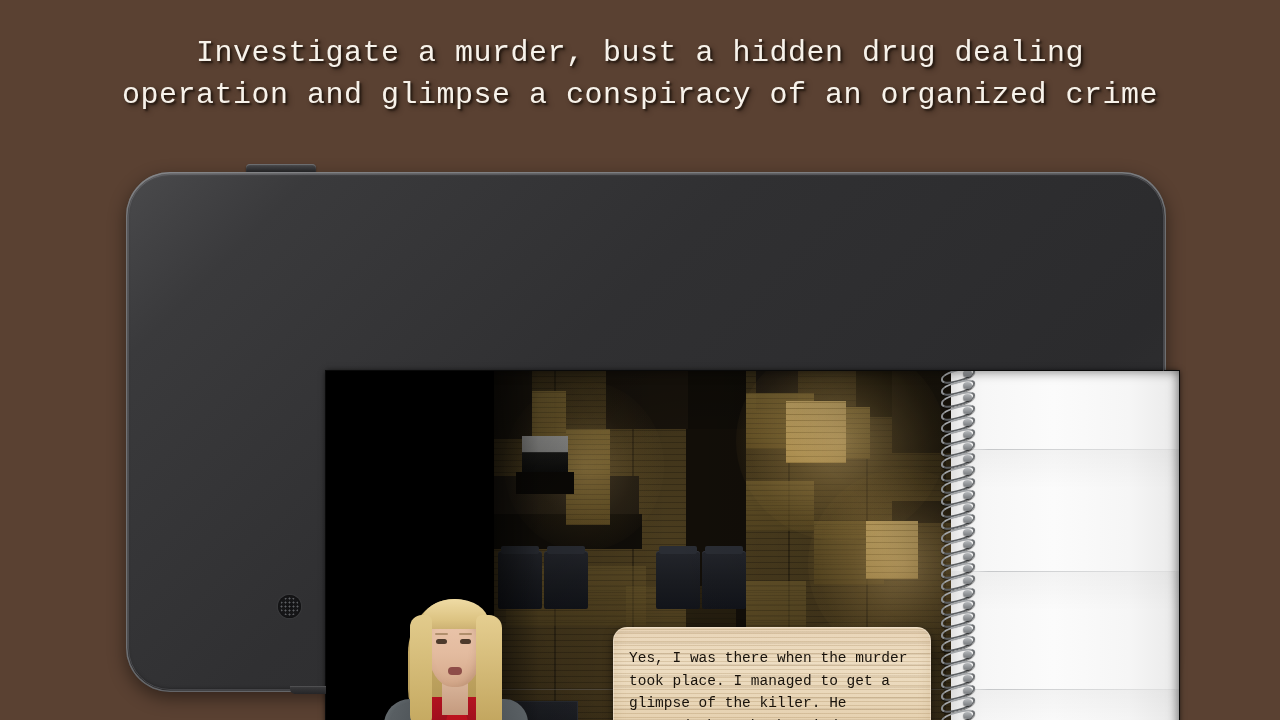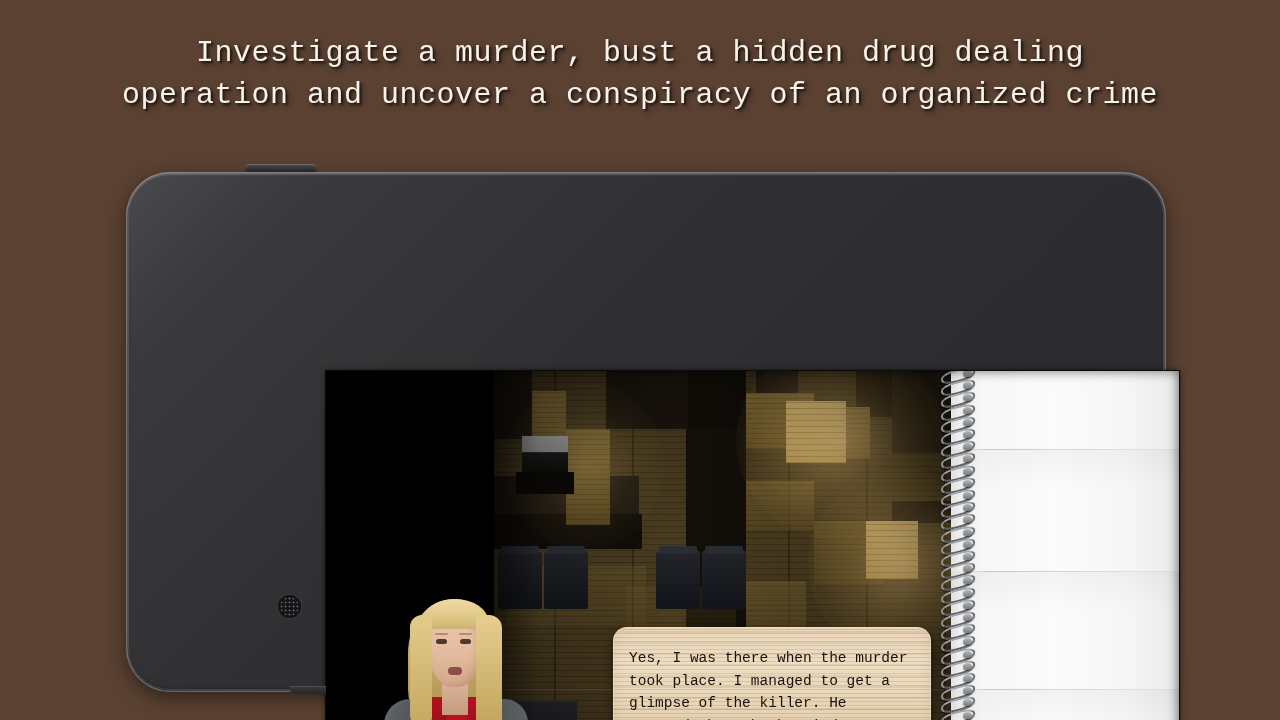--- a/index.html
+++ b/index.html
@@ -458,21 +458,21 @@
     box-shadow:inset 0 0 12px rgba(0,0,0,0.55);
     z-index:20; pointer-events:none;
   }
 </style>
 </head>
 <body>
 
 <div id="stage">
 
   <div class="headline">Investigate a murder, bust a hidden drug dealing
-operation and uncover a conspiracy of an organized crime</div>
+operation and glimpse a conspiracy of an organized crime</div>
 
   <div class="phone-nub"></div>
 
   <div id="phone">
 
     <div class="speaker"></div>
 
     <div id="screen">
 
       <div id="scene">

